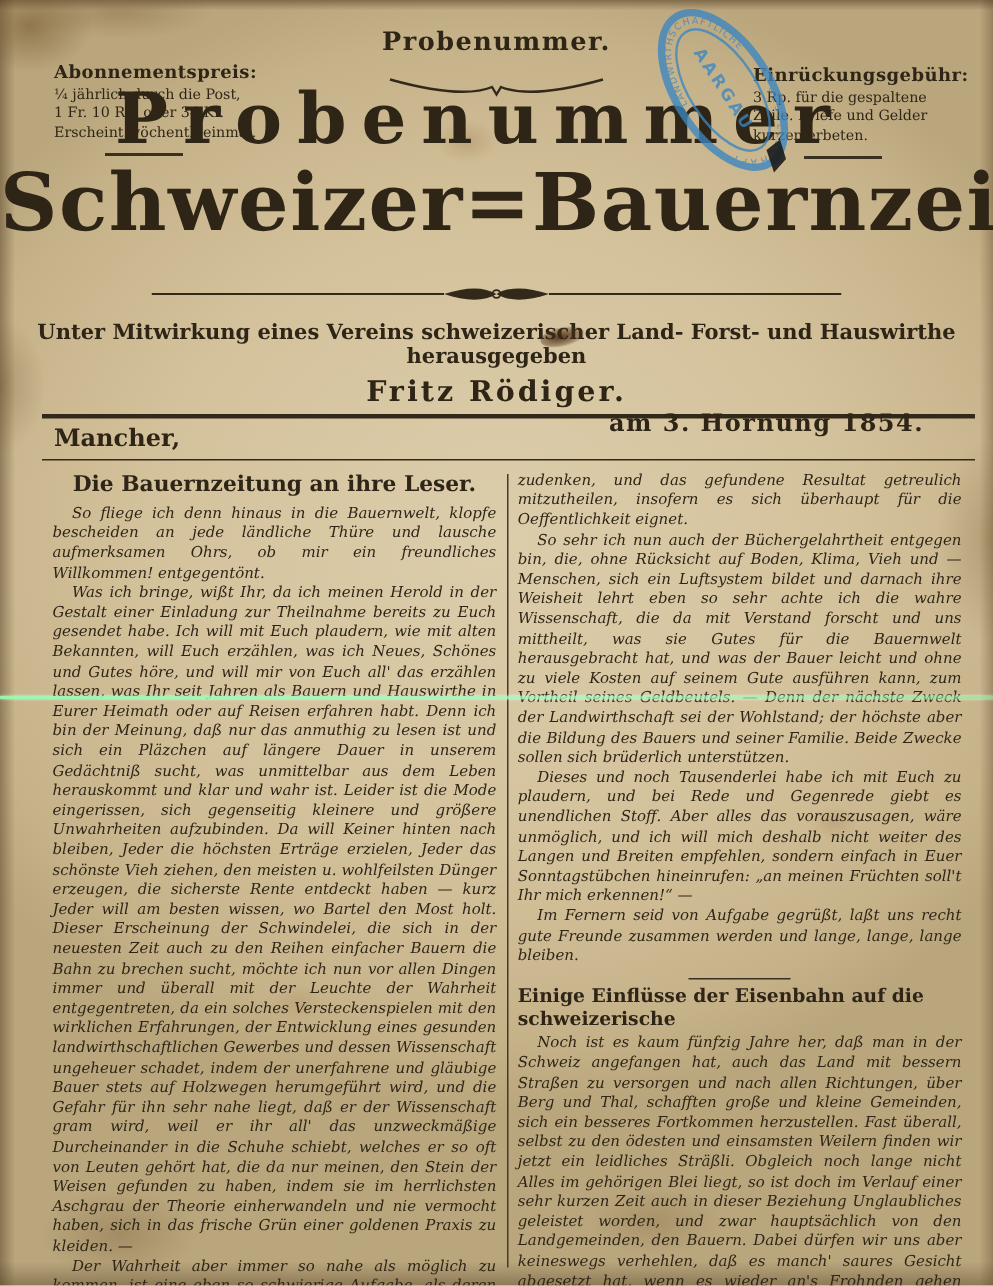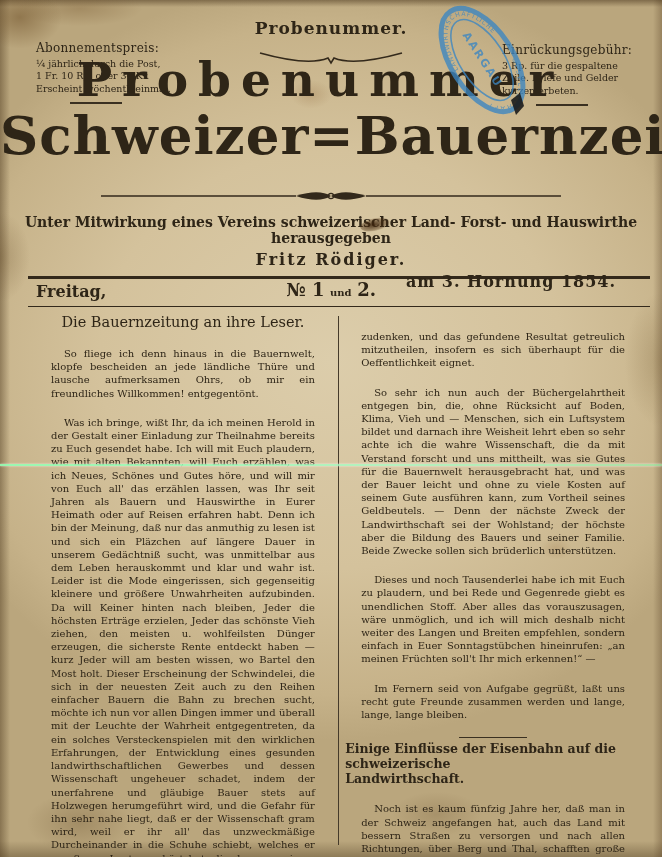--- a/index.html
+++ b/index.html
@@ -24,47 +24,47 @@
       radial-gradient(ellipse 420px 380px at 50% 42%, #dccdab 0%, #d4c29c 55%, #c6b289 88%, #baa67d 100%);
   }
   .abs{position:absolute;}
   .ctr{text-align:center;}
   .frak{font-weight:bold;}
 
   .proof{left:0; top:18px; width:662px; font-size:17px; letter-spacing:1px;}
   .flourish{left:256px; top:50px;}
 
   .infobox{width:172px; font-size:9.5px; line-height:12.5px;}
-  .infobox .bx-title{font-size:12px; font-weight:normal; margin-bottom:3px; letter-spacing:.3px;}
+  .infobox .bx-title{font-size:12px; font-weight:bold; margin-bottom:3px; letter-spacing:.3px;}
   .box-left{left:36px; top:42px;}
   .box-right{left:502px; top:44px; width:150px;}
   .shortrule{width:52px; height:2px; background:#3a3021; margin:7px 0 0 34px;}
 
   .title1{left:0; top:52px; width:640px; font-size:47px; letter-spacing:10px; font-weight:bold;}
   .title2{left:0; top:104px; width:662px; font-size:53px; letter-spacing:1px; font-weight:bold;}
   .ornament{left:101px; top:188px;}
 
   .byline{left:0; top:214px; width:662px; font-size:14px; font-weight:bold;}
   .von{left:0; top:238px; width:662px; font-size:10.5px; font-weight:bold; letter-spacing:4px;}
-  .editor{left:0; top:250px; width:662px; font-size:16px; font-weight:bold; letter-spacing:2px;}
+  .editor{left:0; top:250px; width:662px; font-size:19px; font-weight:bold; letter-spacing:2px;}
 
   .rule-thick{left:28px; top:276px; width:622px; height:2.5px; background:#33291b;}
   .rule-thin{left:28px; top:306px; width:622px; height:1.2px; background:#33291b;}
   .dl-left{left:36px; top:282px; font-size:16px; font-weight:bold;}
   .dl-center{left:231px; top:279px; width:200px; text-align:center; font-weight:bold;}
   .dl-center .no{font-size:18px;}
   .dl-center .und{font-size:10px; font-weight:bold;}
   .dl-right{left:380px; top:272px; width:262px; text-align:center; font-size:16px; font-weight:bold; letter-spacing:1px;}
 
   .columns{left:35px; top:314px; width:606px; height:537px; display:flex;}
   .col{width:296px; font-size:10px; line-height:13.2px; text-align:justify;}
   .divider-v{width:1.3px; background:#453a2a; margin:2px 6px 6px 7px;}
-  .col p{margin:16px; text-indent:13px;}
+  .col p{margin:0; text-indent:13px;font-style:italic;}
   .col p.noind{text-indent:0;}
-  .art-title{font-size:14.5px; font-weight:normal; text-align:center; text-indent:0; margin:0 0 5px 0; line-height:17px;}
+  .art-title{font-size:14.5px; font-weight:bold; text-align:center; text-indent:0; margin:0 0 5px 0; line-height:17px;}
   .art2-title{font-size:12.5px; font-weight:bold; text-align:left; margin:3px 0 3px 0; line-height:15px;}
   .sep-rule{width:68px; height:1.2px; background:#3a3021; margin:8px auto 0 auto;}
 
   .stamp{left:407px; top:-4px;}
   .scanline{left:0; top:464px; width:662px; height:2px;
     background:linear-gradient(90deg, rgba(150,255,180,.9), rgba(170,255,200,.75) 60%, rgba(150,255,180,.55));
     box-shadow:0 0 2px rgba(255,255,255,.8);}
   .inkblot{left:360px; top:218px; width:30px; height:13px;
     background:radial-gradient(ellipse at 45% 50%, rgba(60,35,12,.85), rgba(80,50,20,.4) 55%, rgba(80,50,20,0) 75%);
     border-radius:50%; transform:rotate(-12deg);}
@@ -103,46 +103,40 @@
     <path d="M195,8 C210,3 222,3 230,8 C222,13 210,13 195,8 Z" fill="#33291b"></path>
     <path d="M265,8 C250,3 238,3 230,8 C238,13 250,13 265,8 Z" fill="#33291b"></path>
     <circle cx="230" cy="8" r="2.6" fill="none" stroke="#33291b" stroke-width="1.2"></circle>
   </svg>
 
   <div class="abs byline ctr frak">Unter Mitwirkung eines Vereins schweizerischer Land- Forst- und Hauswirthe herausgegeben</div>
   <div class="abs editor ctr">Fritz Rödiger.</div>
   <div class="abs inkblot"></div>
 
   <div class="abs rule-thick"></div>
-  <div class="abs dl-left">Freitag,</div>
-  <div class="abs dl-center">
-    <span class="no">№ 1</span>
-    <span class="und">und</span>
-    <span class="no">2.</span>
-  </div>
+  <div class="abs dl-left">Mancher,</div>
   <div class="abs dl-right">am 3. Hornung 1854.</div>
   <div class="abs rule-thin"></div>
 
   <div class="abs columns">
     <div class="col">
       <div class="art-title">Die Bauernzeitung an ihre Leser.</div>
       <p>So fliege ich denn hinaus in die Bauernwelt, klopfe bescheiden an jede ländliche Thüre und lausche aufmerksamen Ohrs, ob mir ein freundliches Willkommen! entgegentönt.</p>
       <p>Was ich bringe, wißt Ihr, da ich meinen Herold in der Gestalt einer Einladung zur Theilnahme bereits zu Euch gesendet habe. Ich will mit Euch plaudern, wie mit alten Bekannten, will Euch erzählen, was ich Neues, Schönes und Gutes höre, und will mir von Euch all' das erzählen lassen, was Ihr seit Jahren als Bauern und Hauswirthe in Eurer Heimath oder auf Reisen erfahren habt. Denn ich bin der Meinung, daß nur das anmuthig zu lesen ist und sich ein Pläzchen auf längere Dauer in unserem Gedächtniß sucht, was unmittelbar aus dem Leben herauskommt und klar und wahr ist. Leider ist die Mode eingerissen, sich gegenseitig kleinere und größere Unwahrheiten aufzubinden. Da will Keiner hinten nach bleiben, Jeder die höchsten Erträge erzielen, Jeder das schönste Vieh ziehen, den meisten u. wohlfeilsten Dünger erzeugen, die sicherste Rente entdeckt haben — kurz Jeder will am besten wissen, wo Bartel den Most holt. Dieser Erscheinung der Schwindelei, die sich in der neuesten Zeit auch zu den Reihen einfacher Bauern die Bahn zu brechen sucht, möchte ich nun vor allen Dingen immer und überall mit der Leuchte der Wahrheit entgegentreten, da ein solches Versteckenspielen mit den wirklichen Erfahrungen, der Entwicklung eines gesunden landwirthschaftlichen Gewerbes und dessen Wissenschaft ungeheuer schadet, indem der unerfahrene und gläubige Bauer stets auf Holzwegen herumgeführt wird, und die Gefahr für ihn sehr nahe liegt, daß er der Wissenschaft gram wird, weil er ihr all' das unzweckmäßige Durcheinander in die Schuhe schiebt, welches er so oft von Leuten gehört hat, die da nur meinen, den Stein der Weisen gefunden zu haben, indem sie im herrlichsten Aschgrau der Theorie einherwandeln und nie vermocht haben, sich in das frische Grün einer goldenen Praxis zu kleiden. —</p>
       <p>Der Wahrheit aber immer so nahe als möglich zu kommen, ist eine eben so schwierige Aufgabe, als deren Lösung ein großes Verdienst ist. Für mich, die Bauernzeitung, ist sie nur dann möglich, wenn sich recht viele ehrlich und wahrdenkende Bauern aus allen Theilen des gemeinsamen Vaterlandes um mich schaaren, und im Privat- wie öffentlichen Leben sich befleißigen, klar berechnend über ihr Geschäft nach-</p>
     </div>
     <div class="divider-v"></div>
     <div class="col">
       <p class="noind">zudenken, und das gefundene Resultat getreulich mitzutheilen, insofern es sich überhaupt für die Oeffentlichkeit eignet.</p>
       <p>So sehr ich nun auch der Büchergelahrtheit entgegen bin, die, ohne Rücksicht auf Boden, Klima, Vieh und — Menschen, sich ein Luftsystem bildet und darnach ihre Weisheit lehrt eben so sehr achte ich die wahre Wissenschaft, die da mit Verstand forscht und uns mittheilt, was sie Gutes für die Bauernwelt herausgebracht hat, und was der Bauer leicht und ohne zu viele Kosten auf seinem Gute ausführen kann, zum Vortheil seines Geldbeutels. — Denn der nächste Zweck der Landwirthschaft sei der Wohlstand; der höchste aber die Bildung des Bauers und seiner Familie. Beide Zwecke sollen sich brüderlich unterstützen.</p>
       <p>Dieses und noch Tausenderlei habe ich mit Euch zu plaudern, und bei Rede und Gegenrede giebt es unendlichen Stoff. Aber alles das vorauszusagen, wäre unmöglich, und ich will mich deshalb nicht weiter des Langen und Breiten empfehlen, sondern einfach in Euer Sonntagstübchen hineinrufen: „an meinen Früchten soll't Ihr mich erkennen!“ —</p>
       <p>Im Fernern seid von Aufgabe gegrüßt, laßt uns recht gute Freunde zusammen werden und lange, lange, lange bleiben.</p>
       <div class="sep-rule"></div>
       <div class="art2-title">
         <div>Einige Einflüsse der Eisenbahn auf die schweizerische</div>
-        <div>Landwirthschaft.</div>
       </div>
       <p>Noch ist es kaum fünfzig Jahre her, daß man in der Schweiz angefangen hat, auch das Land mit bessern Straßen zu versorgen und nach allen Richtungen, über Berg und Thal, schafften große und kleine Gemeinden, sich ein besseres Fortkommen herzustellen. Fast überall, selbst zu den ödesten und einsamsten Weilern finden wir jetzt ein leidliches Sträßli. Obgleich noch lange nicht Alles im gehörigen Blei liegt, so ist doch im Verlauf einer sehr kurzen Zeit auch in dieser Beziehung Unglaubliches geleistet worden, und zwar hauptsächlich von den Landgemeinden, den Bauern. Dabei dürfen wir uns aber keineswegs verhehlen, daß es manch' saures Gesicht abgesetzt hat, wenn es wieder an's Frohnden gehen mußte, daß mancher gefährliche Zwiespalt darob in den Gemeindeberathungen entstand und daß Mancher, der nur die augenblickliche Mühe, Arbeit und Noth vor Augen sah — die Sträßli und Straßen oftmals dahin wünschte, wo der Pfeffer wächst und meinte, daß es früher, mit und bei den alten Wegen eben so gut gegangen sei.</p>
     </div>
   </div>
 
   <svg class="abs stamp" width="150" height="135">
     <defs>
       <path id="rimTop" d="M 50,64 A 25,50 0 0 1 100,64"></path>
       <path id="rimBottom" d="M 102,64 A 27,52 0 0 1 48,64"></path>
     </defs>

